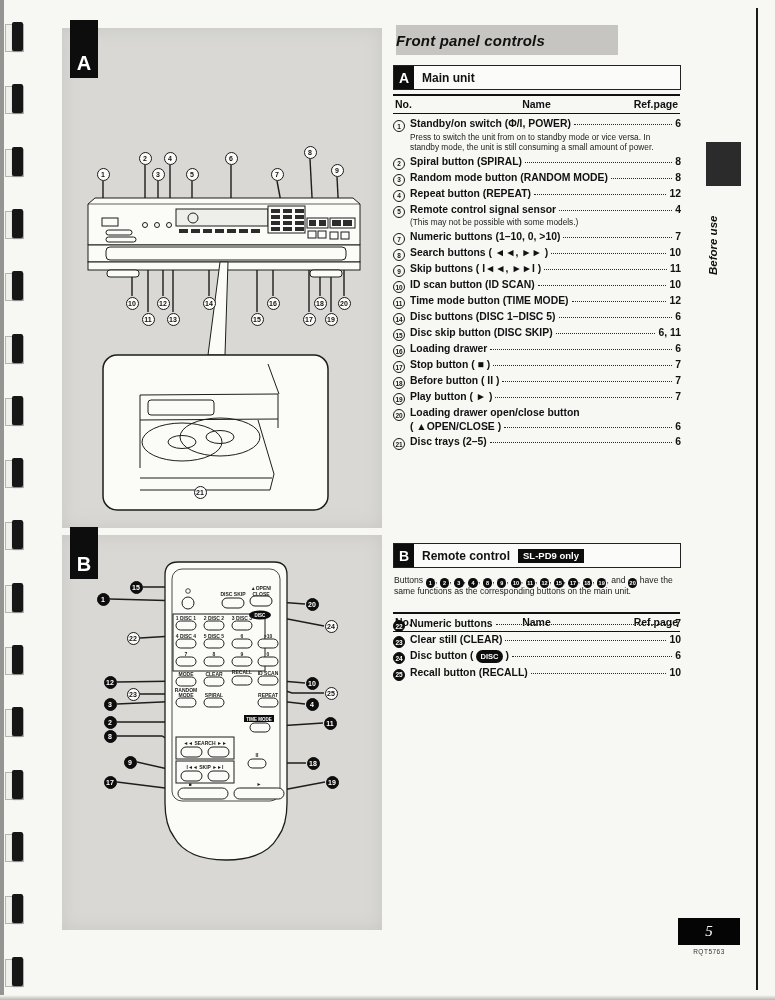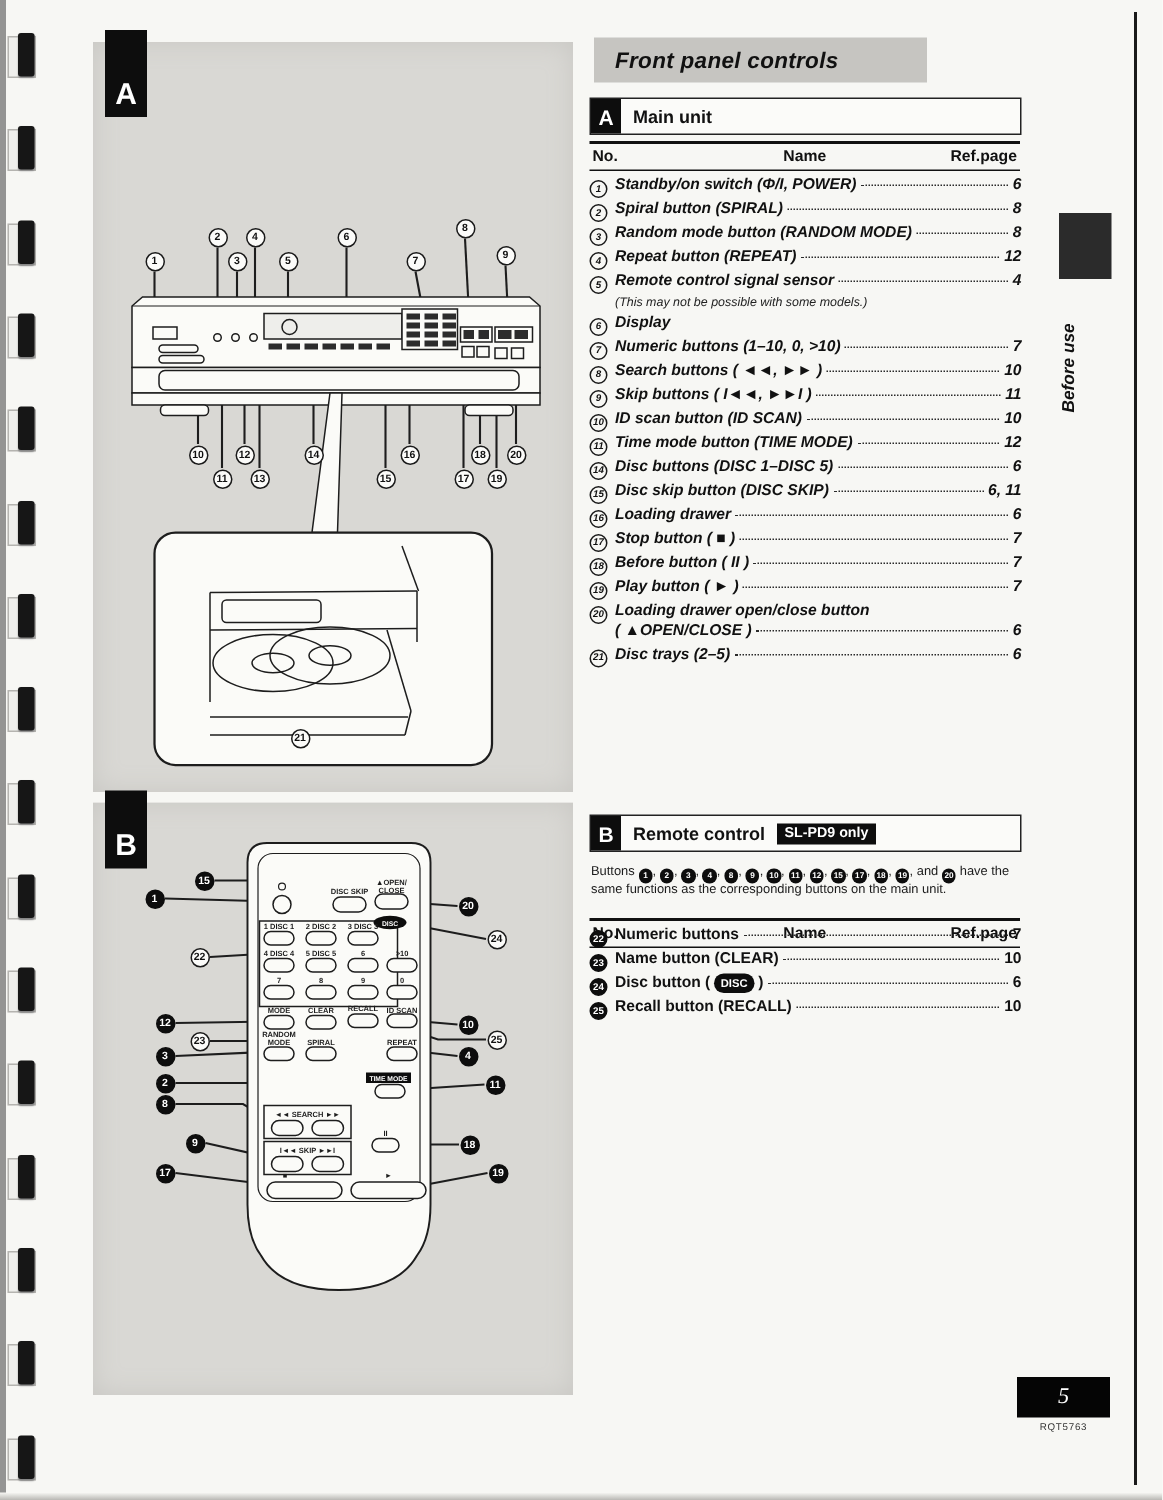--- a/index.html
+++ b/index.html
@@ -14,21 +14,21 @@
   
   .panel{position:absolute;left:62px;width:320px;background:#d9d8d4;box-shadow:inset 0 0 18px #c8c7c3;}
   .tab{position:absolute;left:8px;top:-8px;width:28px;height:58px;background:#0d0d0d;color:#fff;
        display:flex;align-items:flex-end;justify-content:center;font-weight:bold;font-size:20px;padding-bottom:3px;box-sizing:border-box;}
   .panel svg{position:absolute;left:0;top:0;}
   .co{position:absolute;width:13px;height:13px;border:1.2px solid #1a1a1a;border-radius:50%;background:#fbfbf9;
       display:flex;align-items:center;justify-content:center;font-size:7px;font-weight:bold;box-sizing:border-box;}
   .co.f{background:#0d0d0d;color:#fff;border-color:#0d0d0d;}
   
   .hdr{position:absolute;left:396px;top:25px;width:222px;height:30px;background:#c6c5c1;
-       display:flex;align-items:center;padding-left:14px;box-sizing:border-box;}
+       display:flex;align-items:center;box-sizing:border-box;}
   .hdr span{font-weight:bold;font-style:italic;font-size:15px;letter-spacing:.2px;}
   .secbox{position:absolute;left:393px;width:286px;height:23px;border:1px solid #222;background:#fbfbf9;
        display:flex;align-items:center;}
   .secletter{width:20px;height:100%;background:#0d0d0d;color:#fff;font-weight:bold;font-size:14px;
        display:flex;align-items:center;justify-content:center;flex:0 0 20px;}
   .sectitle{font-weight:bold;font-size:12px;padding-left:8px;}
   .badge{background:#0d0d0d;color:#fff;font-weight:bold;font-size:9.5px;padding:1.5px 5px;margin-left:8px;}
   .cols{position:absolute;left:393px;width:287px;border-top:2px solid #111;border-bottom:1px solid #111;
        display:grid;grid-template-columns:1fr auto 1fr;font-weight:bold;font-size:10.5px;padding:2px 2px 3px;box-sizing:border-box;}
   .cols :nth-child(2){justify-self:center;}
@@ -355,28 +355,29 @@
     <span class="secletter">A</span>
     <span class="sectitle">Main unit</span>
   </div>
 
   <div class="cols" style="top:94px;">
     <span>No.</span>
     <span>Name</span>
     <span>Ref.page</span>
   </div>
 
-  <div class="items" id="itemsA" style="top:117px;font-style:italic;">
+  <div class="items" id="itemsA" style="top:117px;">
       <div class="item">
         <div class="iline">
           <span class="circ">1</span>
           <span class="nm">Standby/on switch (Φ/I, POWER)</span>
           <span class="leader"></span>
           <span class="ref">6</span>
         </div>
+        <div class="note">Press to switch the unit from on to standby mode or vice versa. In standby mode, the unit is still consuming a small amount of power.</div>
       </div>
       <div class="item">
         <div class="iline">
           <span class="circ">2</span>
           <span class="nm">Spiral button (SPIRAL)</span>
           <span class="leader"></span>
           <span class="ref">8</span>
         </div>
       </div>
       <div class="item">
@@ -396,26 +397,20 @@
         </div>
       </div>
       <div class="item">
         <div class="iline">
           <span class="circ">5</span>
           <span class="nm">Remote control signal sensor</span>
           <span class="leader"></span>
           <span class="ref">4</span>
         </div>
         <div class="note">(This may not be possible with some models.)</div>
-      </div>
-      <div class="item">
-        <div class="iline">
-          <span class="circ">6</span>
-          <span class="nm">Display</span>
-        </div>
       </div>
       <div class="item">
         <div class="iline">
           <span class="circ">7</span>
           <span class="nm">Numeric buttons (1–10, 0, &gt;10)</span>
           <span class="leader"></span>
           <span class="ref">7</span>
         </div>
       </div>
       <div class="item">
@@ -538,21 +533,21 @@
         <div class="iline">
           <span class="circ f">22</span>
           <span class="nm">Numeric buttons</span>
           <span class="leader"></span>
           <span class="ref">7</span>
         </div>
       </div>
       <div class="item">
         <div class="iline">
           <span class="circ f">23</span>
-          <span class="nm">Name button (CLEAR)</span>
+          <span class="nm">Clear still (CLEAR)</span>
           <span class="leader"></span>
           <span class="ref">10</span>
         </div>
       </div>
       <div class="item">
         <div class="iline">
           <span class="circ f">24</span>
           <span class="nm">Disc button (</span>
           <span class="discbadge">DISC</span>
           <span class="nm">)</span>

